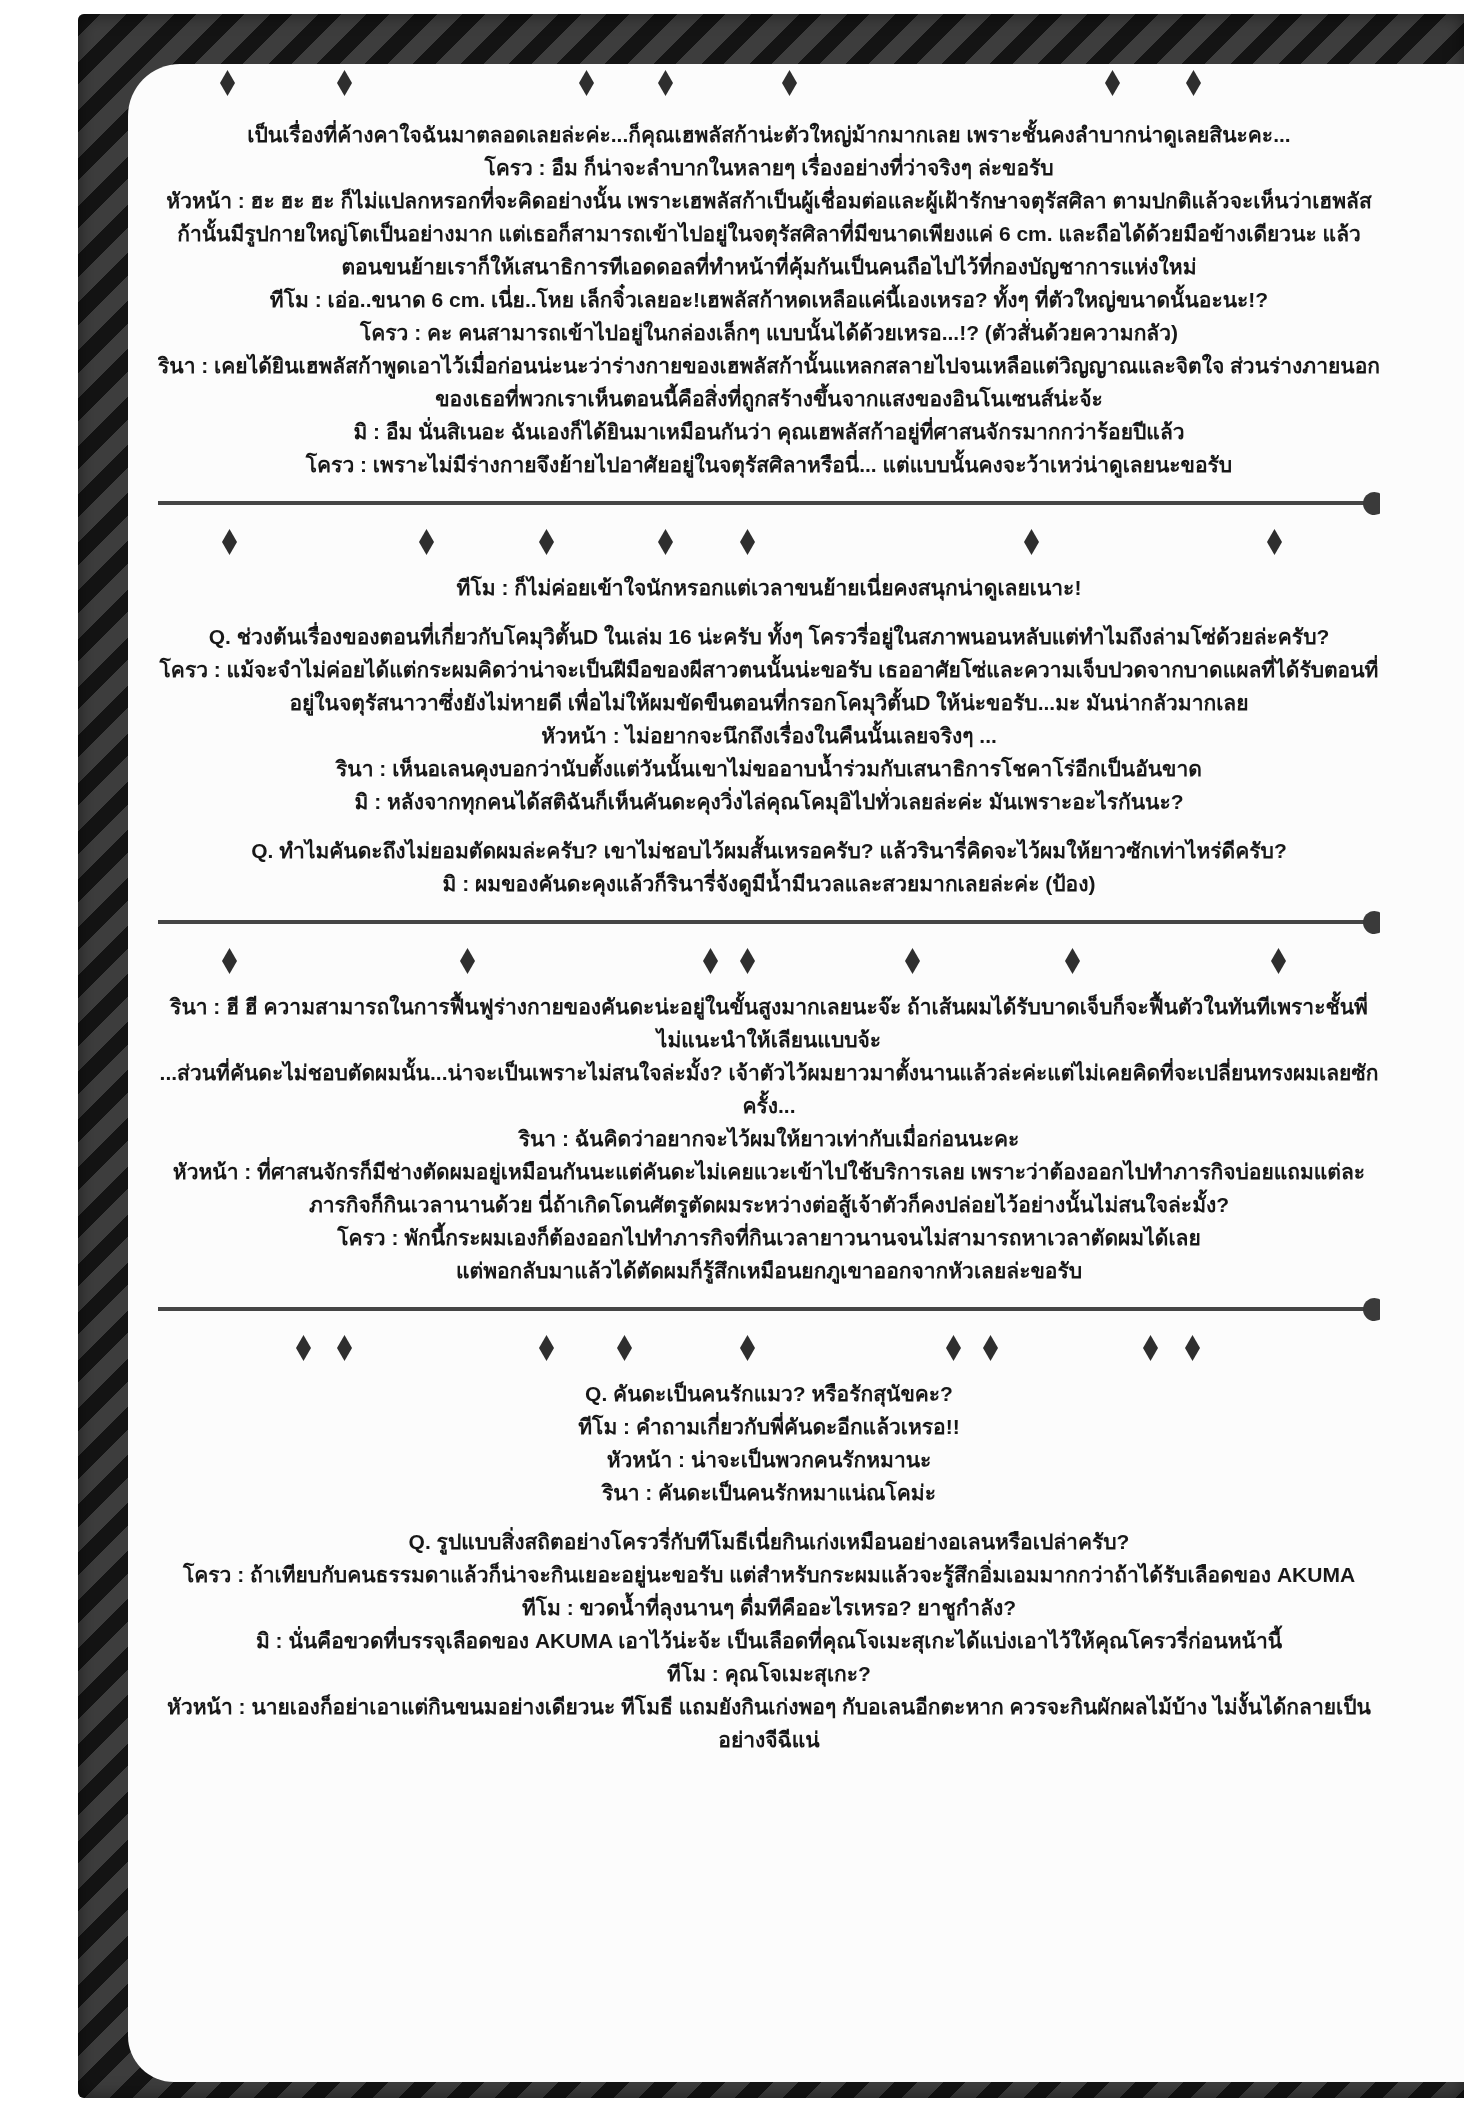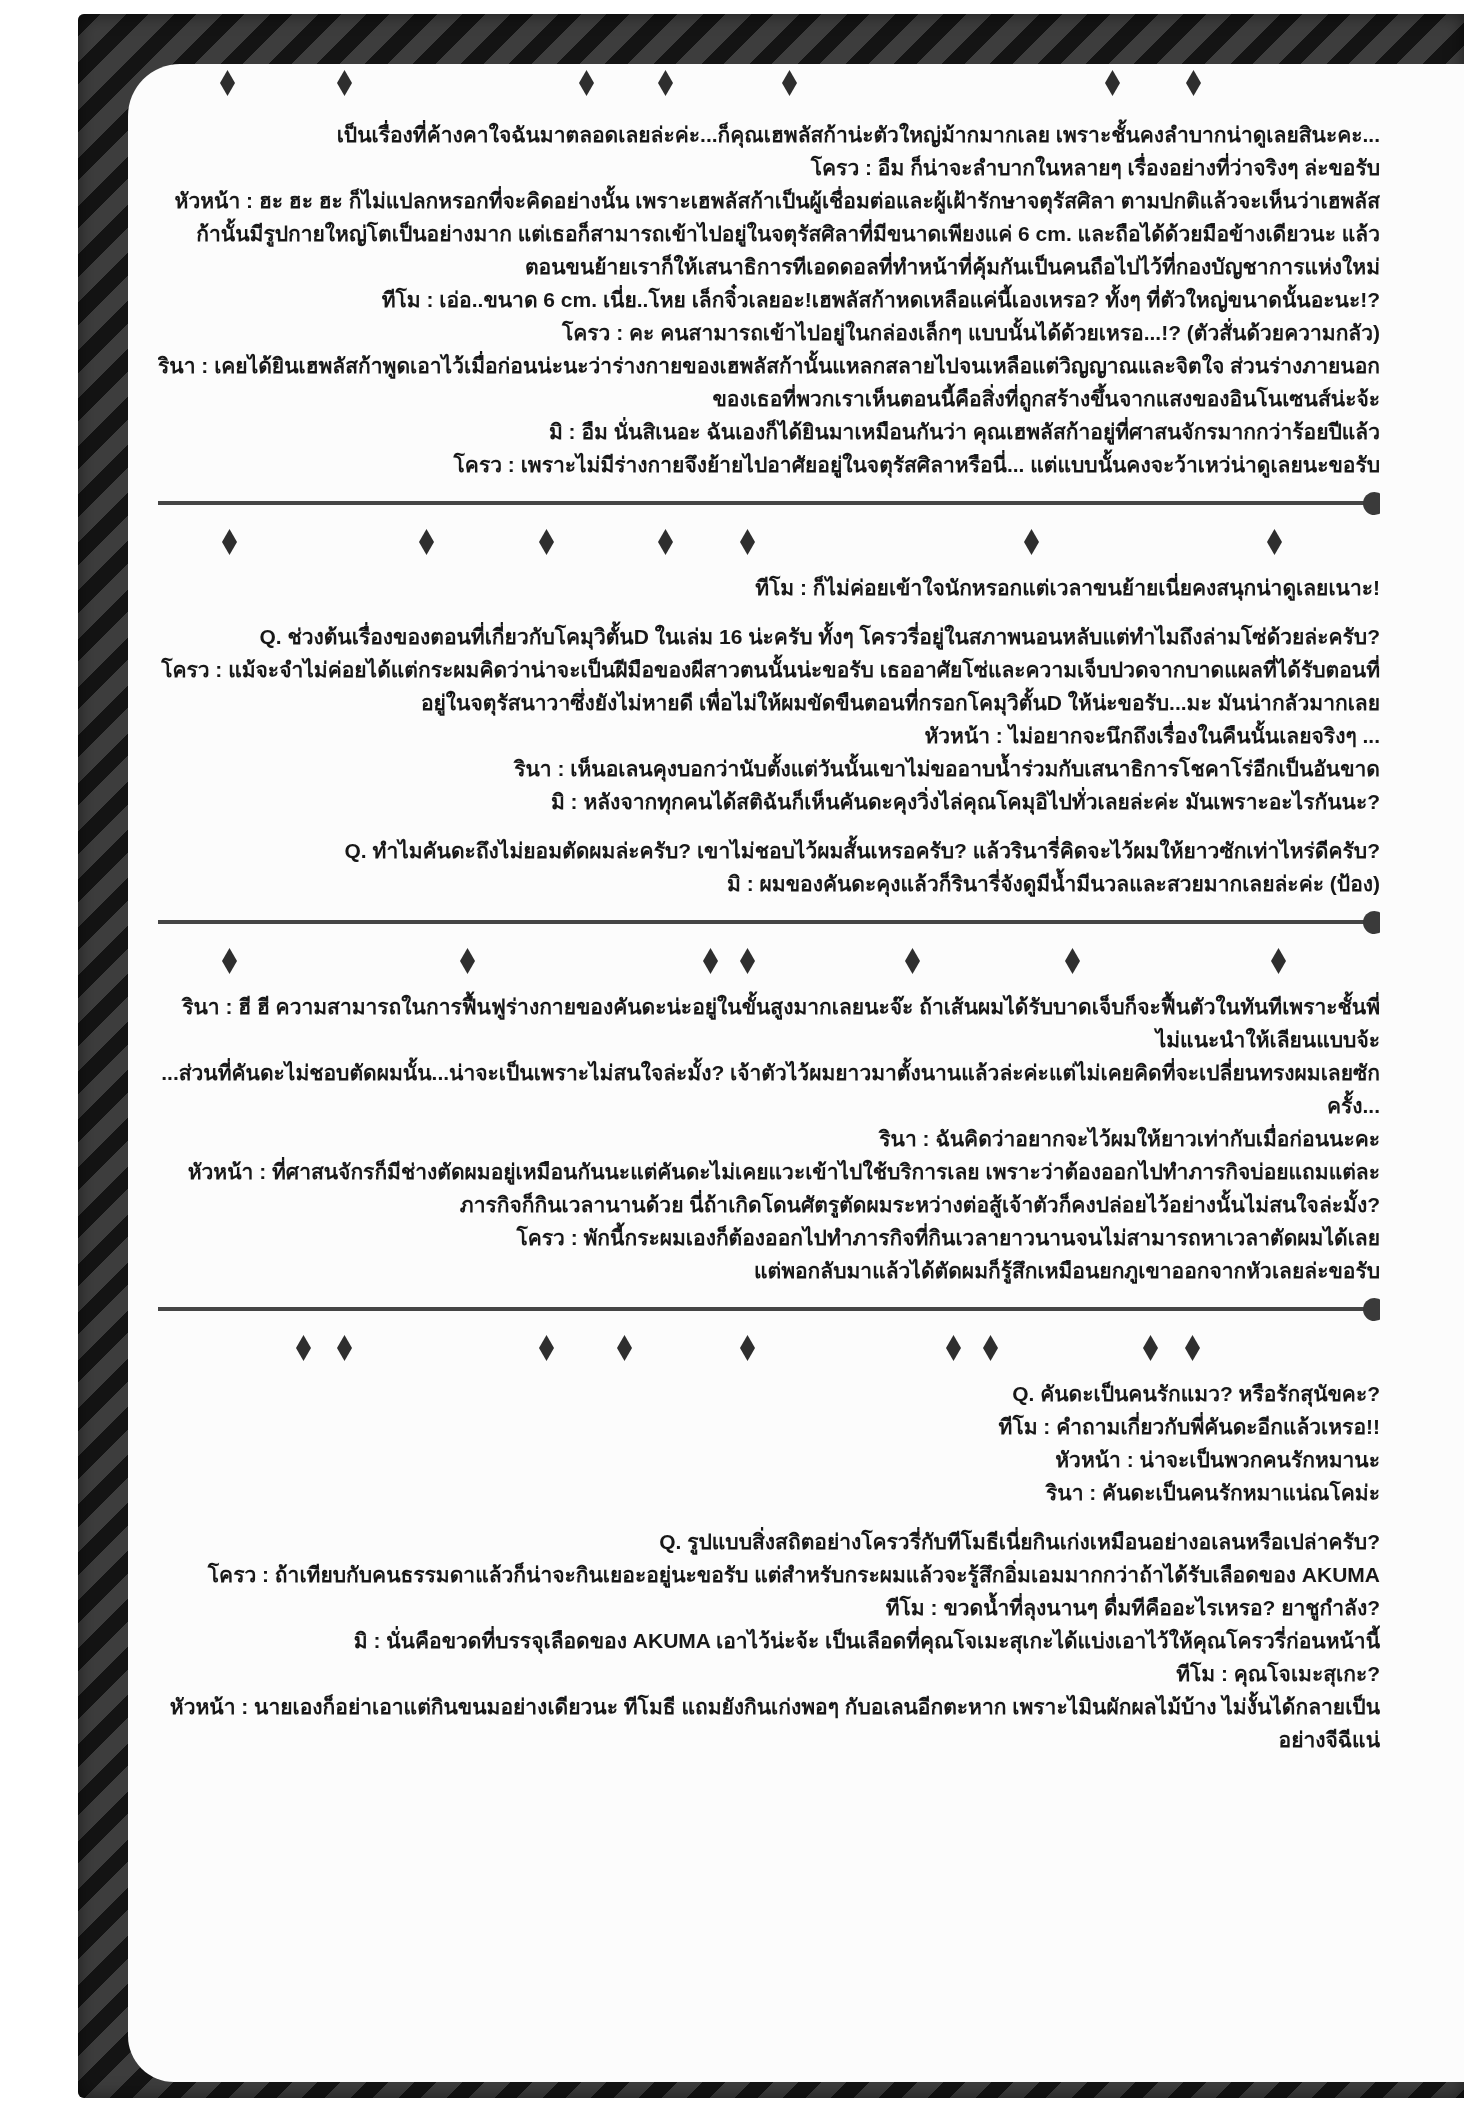--- a/index.html
+++ b/index.html
@@ -27,21 +27,21 @@
     background:#fcfcfc;
     border-radius:52px 0 0 46px;
   }
   .content{
     position:absolute;
     left:158px;top:66px;right:84px;bottom:44px;
     color:#181818;
     font-size:21px;line-height:33px;font-weight:bold;
     overflow:hidden;
   }
-  .content p{margin:0;padding:0;text-align:right;word-break:normal;}
+  .content p{margin:0;padding:0;text-align:center;word-break:normal;}
   .gap{height:16px;}
   
   .diamond-row{position:relative;height:26px;margin:14px 0 16px 0;}
   .diamond-row .dm{
     position:absolute;top:0;
     width:15px;height:26px;
     background:#2e2e2e;
     clip-path:polygon(50% 0,100% 50%,50% 100%,0 50%);
     filter:blur(.4px);
   }
@@ -153,16 +153,16 @@
         <p>Q. คันดะเป็นคนรักแมว? หรือรักสุนัขคะ?</p>
         <p>ทีโม : คำถามเกี่ยวกับพี่คันดะอีกแล้วเหรอ!!</p>
         <p>หัวหน้า : น่าจะเป็นพวกคนรักหมานะ</p>
         <p>รินา : คันดะเป็นคนรักหมาแน่ณโคม่ะ</p>
         <div class="gap"></div>
         <p>Q. รูปแบบสิ่งสถิตอย่างโครวรี่กับทีโมธีเนี่ยกินเก่งเหมือนอย่างอเลนหรือเปล่าครับ?</p>
         <p>โครว : ถ้าเทียบกับคนธรรมดาแล้วก็น่าจะกินเยอะอยู่นะขอรับ แต่สำหรับกระผมแล้วจะรู้สึกอิ่มเอมมากกว่าถ้าได้รับเลือดของ AKUMA</p>
         <p>ทีโม : ขวดน้ำที่ลุงนานๆ ดื่มทีคืออะไรเหรอ? ยาชูกำลัง?</p>
         <p>มิ : นั่นคือขวดที่บรรจุเลือดของ AKUMA เอาไว้น่ะจ้ะ เป็นเลือดที่คุณโจเมะสุเกะได้แบ่งเอาไว้ให้คุณโครวรี่ก่อนหน้านี้</p>
         <p>ทีโม : คุณโจเมะสุเกะ?</p>
-        <p>หัวหน้า : นายเองก็อย่าเอาแต่กินขนมอย่างเดียวนะ ทีโมธี แถมยังกินเก่งพอๆ กับอเลนอีกตะหาก เพราะไมินผักผลไม้บ้าง ไม่งั้นได้กลายเป็นอย่างจีฉีแน่</p>
+        <p>หัวหน้า : นายเองก็อย่าเอาแต่กินขนมอย่างเดียวนะ ทีโมธี แถมยังกินเก่งพอๆ กับอเลนอีกตะหาก ควรจะกินผักผลไม้บ้าง ไม่งั้นได้กลายเป็นอย่างจีฉีแน่</p>
       </div>
     </div>
 </div>
 
 </body></html>

